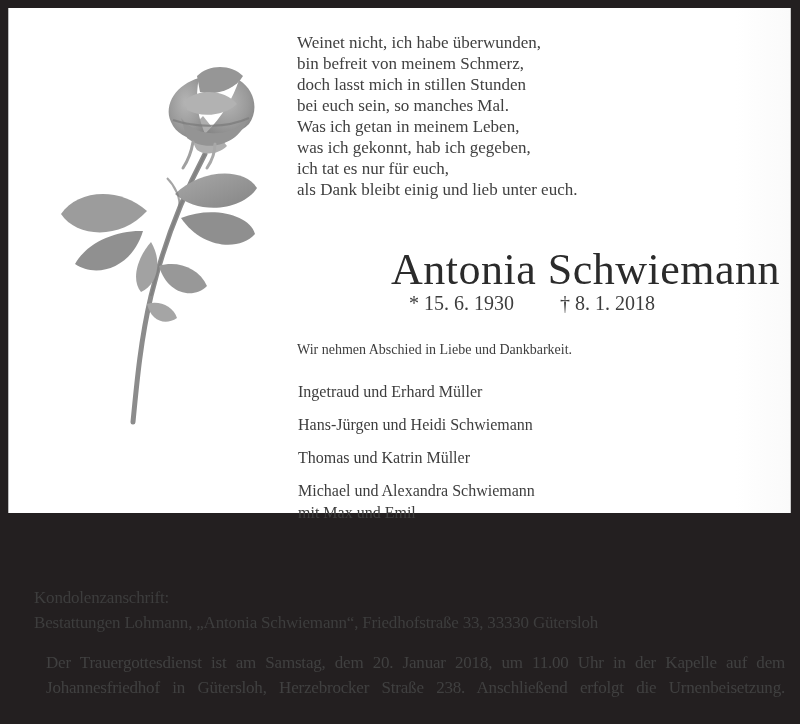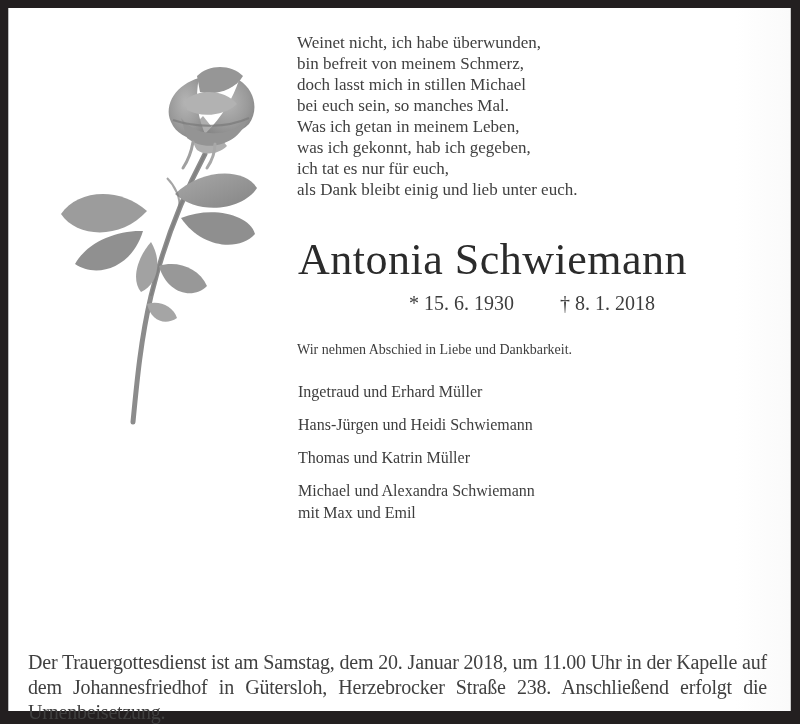--- a/index.html
+++ b/index.html
@@ -2,37 +2,37 @@
 <html><head>
 <meta charset="utf-8">
 <style>
   html,body{margin:0;padding:0;}
   body{
     width:800px;height:724px;position:relative;overflow:hidden;
     background:#231f20;
     font-family:"Liberation Serif","DejaVu Serif",serif;
   }
   .sheet{
-    position:absolute;left:8px;top:8px;width:783px;height:703px;
+    position:absolute;left:8px;top:8px;width:783px;height:505px;
     background:linear-gradient(90deg,#ffffff 0%,#ffffff 93%,#fafafa 100%);
     border-left:1px solid #bdbdbd;border-right:1px solid #c9c9c9;
     box-sizing:border-box;
   }
   
   .rose{position:absolute;left:38px;top:50px;width:224px;height:378px;}
   .rose svg{width:100%;height:100%;filter:blur(.5px);}
   
   .poem{
     position:absolute;left:288px;top:24px;
     font-size:17px;line-height:21px;color:#404040;white-space:nowrap;
   }
   
   .name{
-    position:absolute;left:287px;top:224px;width:472px;margin:2px;
-    font-size:44px;font-weight:normal;text-align:left;
+    position:absolute;left:287px;top:224px;width:472px;margin:12px;
+    font-size:44px;font-weight:normal;text-align:right;
     letter-spacing:.5px;color:#2b2b2b;
   }
   .dates{
     position:absolute;left:287px;top:284px;width:472px;
     display:flex;justify-content:center;gap:46px;
     font-size:20px;color:#3d3d3d;
   }
   .farewell{
     position:absolute;left:288px;top:334px;
     font-size:14px;color:#3d3d3d;white-space:nowrap;
@@ -42,22 +42,22 @@
   .mourner-line{font-size:16px;line-height:20px;margin-bottom:13px;white-space:nowrap;}
   .mourner-line.tight{margin-bottom:2px;}
   
   .condolence{
     position:absolute;left:25px;top:577px;
     font-size:17px;line-height:25px;color:#3d3d3d;
     letter-spacing:-.2px;white-space:nowrap;
   }
   
   .service{
-    position:absolute;left:19px;top:642px;width:739px;
-    font-size:20px;line-height:25px;color:#404040;
+    position:absolute;left:37px;top:642px;width:739px;
+    font-size:17px;line-height:25px;color:#404040;
     letter-spacing:-.2px;
     text-align:justify;text-align-last:justify;
   }
 </style>
 </head>
 <body>
 
 <div class="sheet">
 
   <div class="rose">
@@ -97,21 +97,21 @@
         <path d="M126,62 C150,70 180,70 202,60" fill="none" stroke="#7d7d7d" stroke-width="2" opacity=".8"></path>
         <path d="M146,84 C144,96 140,104 136,110" fill="none" stroke="#a0a0a0" stroke-width="3" stroke-linecap="round"></path>
         <path d="M168,86 C168,96 164,104 160,110" fill="none" stroke="#a8a8a8" stroke-width="3" stroke-linecap="round"></path>
       </g>
     </svg>
   </div>
 
   <div class="poem">
     <div>Weinet nicht, ich habe überwunden,</div>
     <div>bin befreit von meinem Schmerz,</div>
-    <div>doch lasst mich in stillen Michael</div>
+    <div>doch lasst mich in stillen Stunden</div>
     <div>bei euch sein, so manches Mal.</div>
     <div>Was ich getan in meinem Leben,</div>
     <div>was ich gekonnt, hab ich gegeben,</div>
     <div>ich tat es nur für euch,</div>
     <div>als Dank bleibt einig und lieb unter euch.</div>
   </div>
 
   <h1 class="name">Antonia Schwiemann</h1>
   <div class="dates">
     <span>* 15. 6. 1930</span>
@@ -121,16 +121,20 @@
   <div class="farewell">Wir nehmen Abschied in Liebe und Dankbarkeit.</div>
 
   <div class="mourners">
     <div class="mourner-line">Ingetraud und Erhard Müller</div>
     <div class="mourner-line">Hans-Jürgen und Heidi Schwiemann</div>
     <div class="mourner-line">Thomas und Katrin Müller</div>
     <div class="mourner-line tight">Michael und Alexandra Schwiemann</div>
     <div class="mourner-line">mit Max und Emil</div>
   </div>
 
+  <div class="condolence">
+    <div>Kondolenzanschrift:</div>
+    <div>Bestattungen Lohmann, „Antonia Schwiemann“, Friedhofstraße 33, 33330 Gütersloh</div>
+  </div>
 
   <div class="service">Der Trauergottesdienst ist am Samstag, dem 20. Januar 2018, um 11.00 Uhr in der Kapelle auf dem Johannesfriedhof in Gütersloh, Herzebrocker Straße 238. Anschließend erfolgt die Urnenbeisetzung.</div>
 
 </div>
 
 </body></html>

